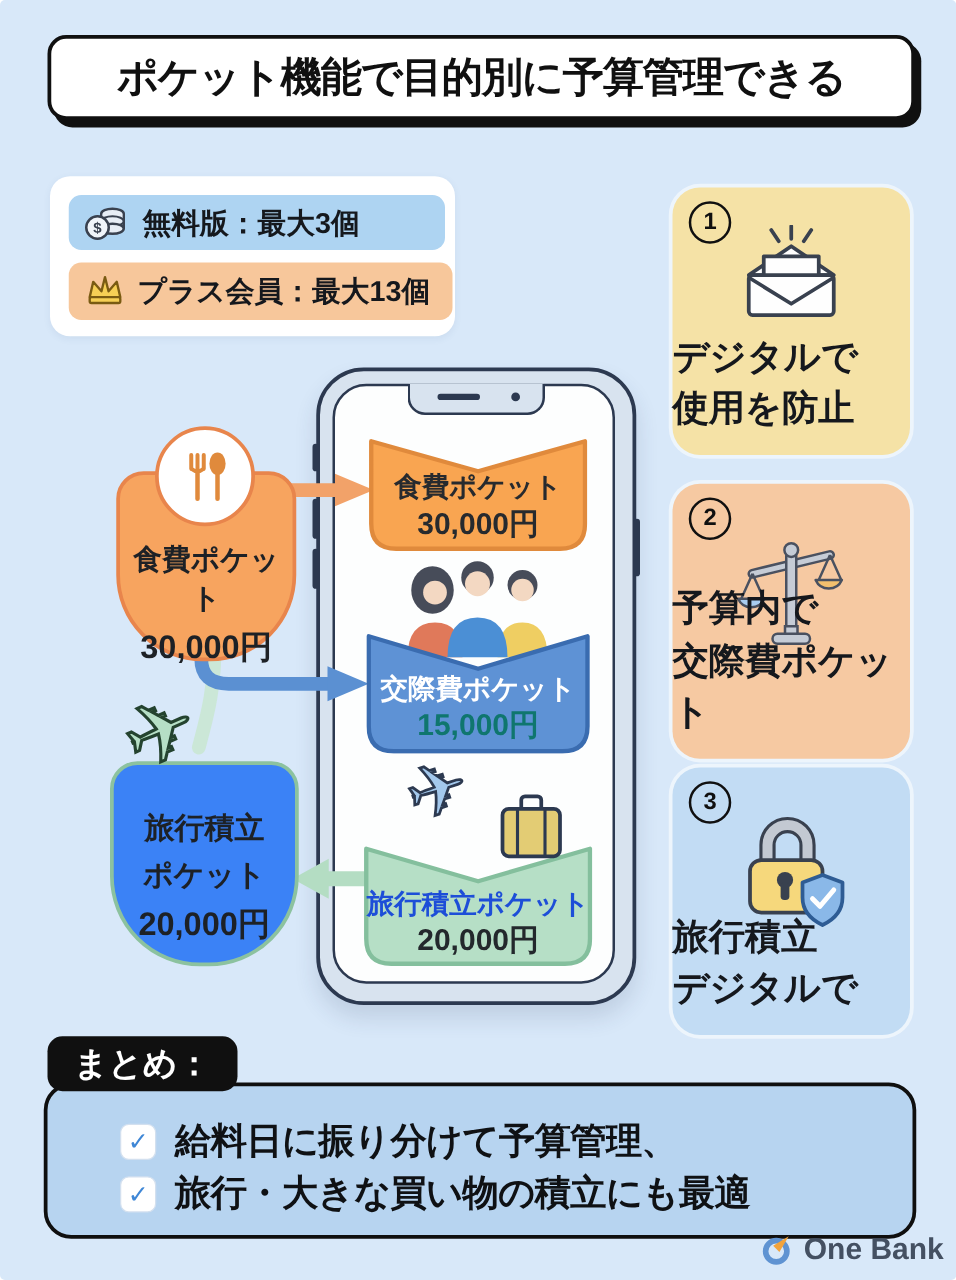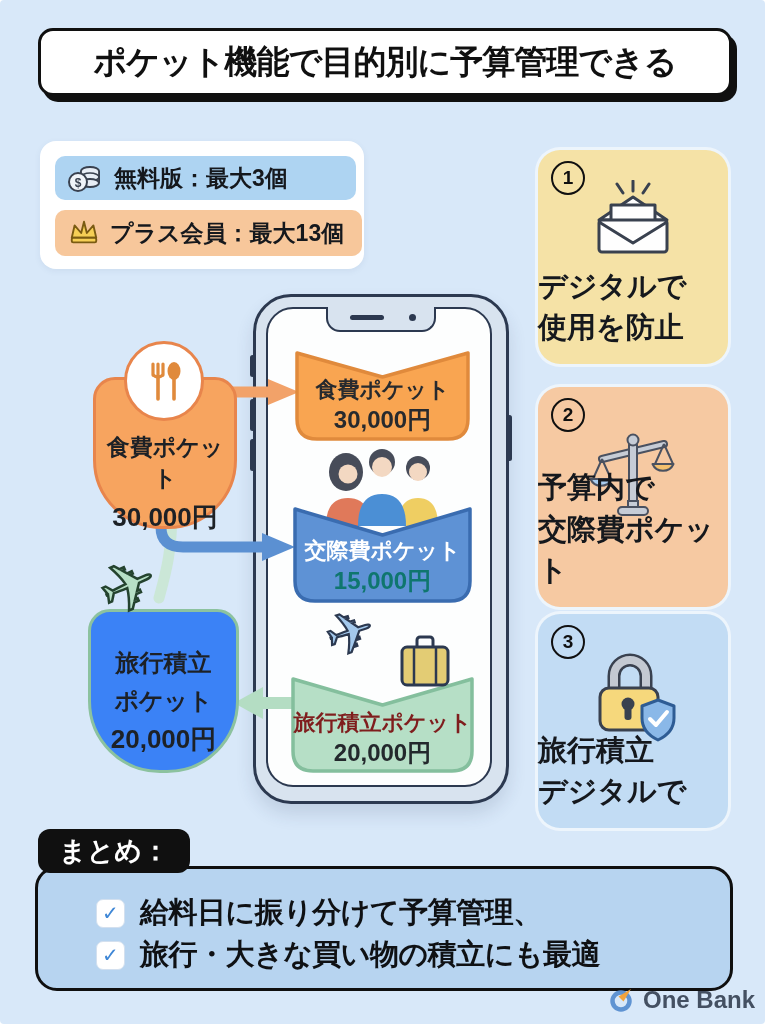--- a/index.html
+++ b/index.html
@@ -209,21 +209,21 @@
       <path d="M2 12 L89.5 38 L177 12 L177 84 Q177 104 157 104 L22 104 Q2 104 2 84 Z" fill="#5e92d5" stroke="#3a6cb0" stroke-width="3.5" stroke-linejoin="round"></path>
     </svg>
     <div class="banner-text" style="top:38px;font-size:22px;color:#ffffff;">交際費ポケット</div>
     <div class="banner-text" style="top:68px;font-size:24px;color:#0f766e;">15,000円</div>
   </div>
 
   <div class="abs z2" style="left:291px;top:667px;width:183px;height:106px;">
     <svg class="pocket-banner" width="183" height="106" viewBox="0 0 183 106">
       <path d="M2 12 L91.5 38 L181 12 L181 84 Q181 104 161 104 L22 104 Q2 104 2 84 Z" fill="#b6dfc6" stroke="#84bf9d" stroke-width="3.5" stroke-linejoin="round"></path>
     </svg>
-    <div class="banner-text" style="top:40px;font-size:22px;color:#7f1d1d;">旅行積立ポケット</div>
+    <div class="banner-text" style="top:40px;font-size:22px;color:#1d4ed8;">旅行積立ポケット</div>
     <div class="banner-text" style="top:70px;font-size:24px;color:#23282c;">20,000円</div>
   </div>
 
   <div class="abs z3 plane-glyph plane-blue">✈</div>
   <svg class="abs z3" style="left:398px;top:632px;" width="54" height="60" viewBox="0 0 54 60">
     <path d="M19 16 V8 a3 3 0 0 1 3 -3 h10 a3 3 0 0 1 3 3 V16" fill="none" stroke="#2c3950" stroke-width="3"></path>
     <rect x="4" y="15" width="46" height="38" rx="5" fill="#e3cc74" stroke="#2c3950" stroke-width="3"></rect>
     <line x1="16" y1="15" x2="16" y2="53" stroke="#2c3950" stroke-width="2.5"></line>
     <line x1="38" y1="15" x2="38" y2="53" stroke="#2c3950" stroke-width="2.5"></line>
   </svg>

